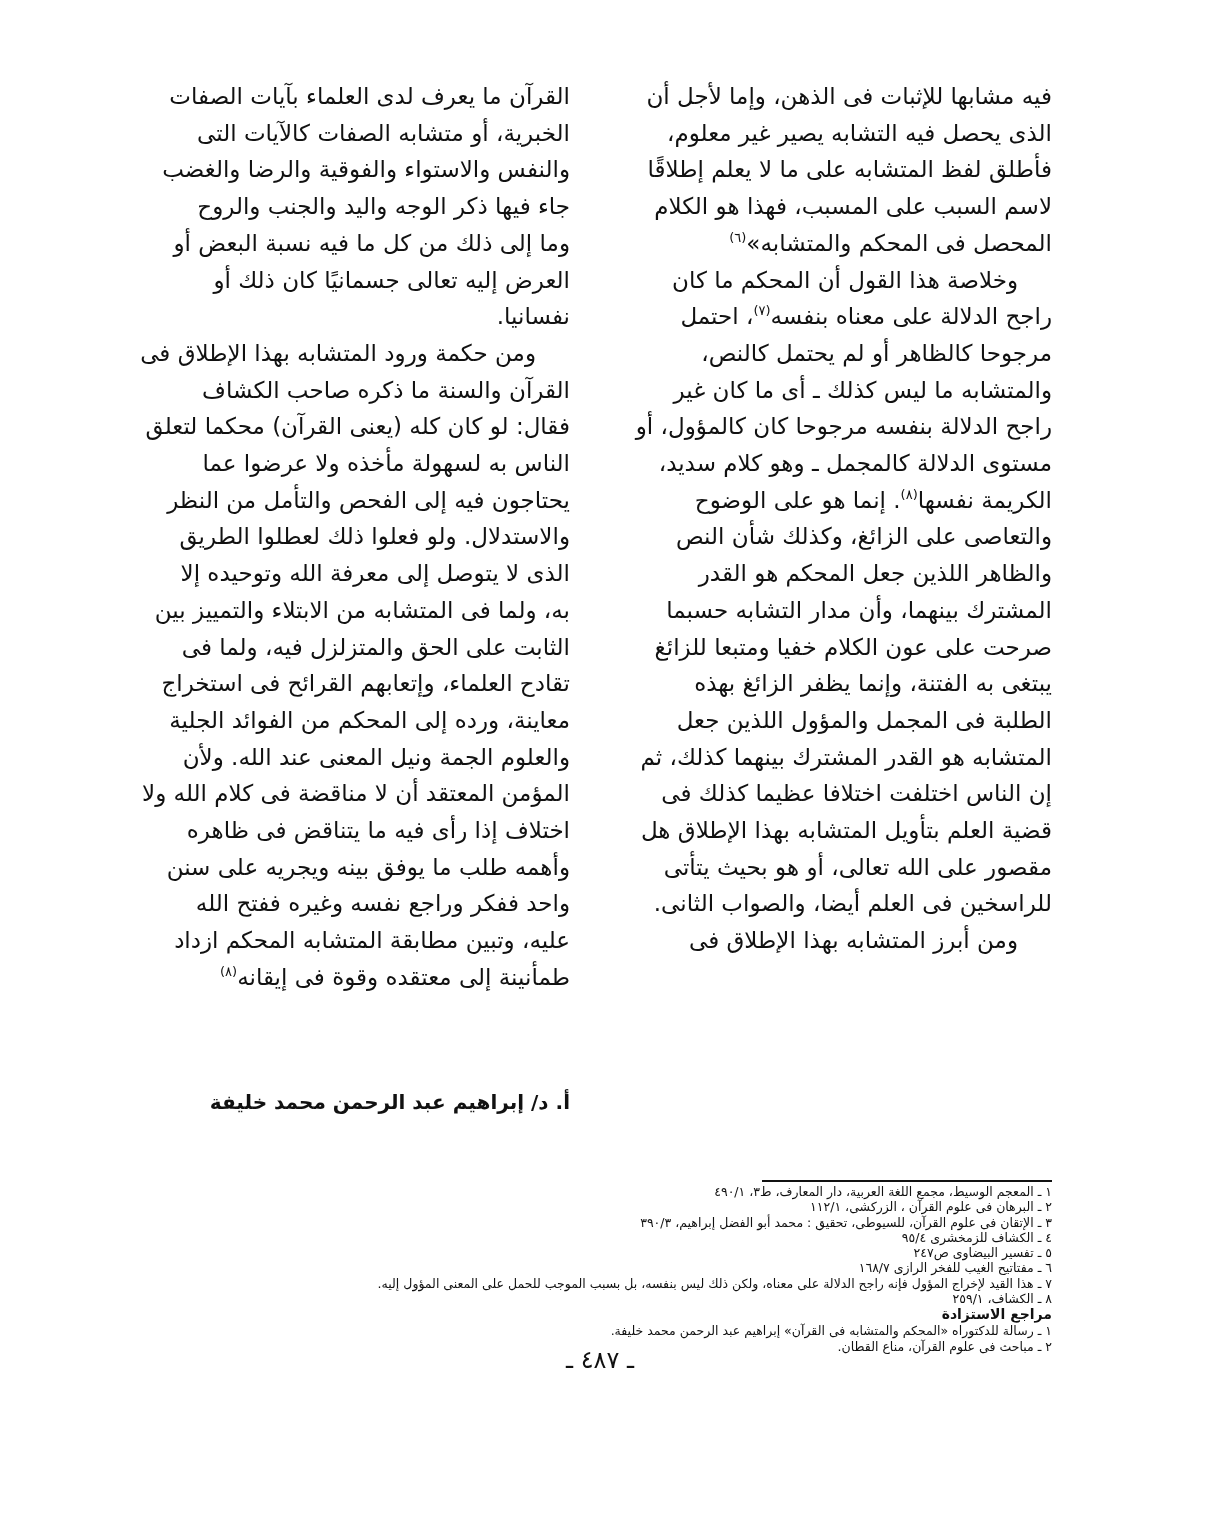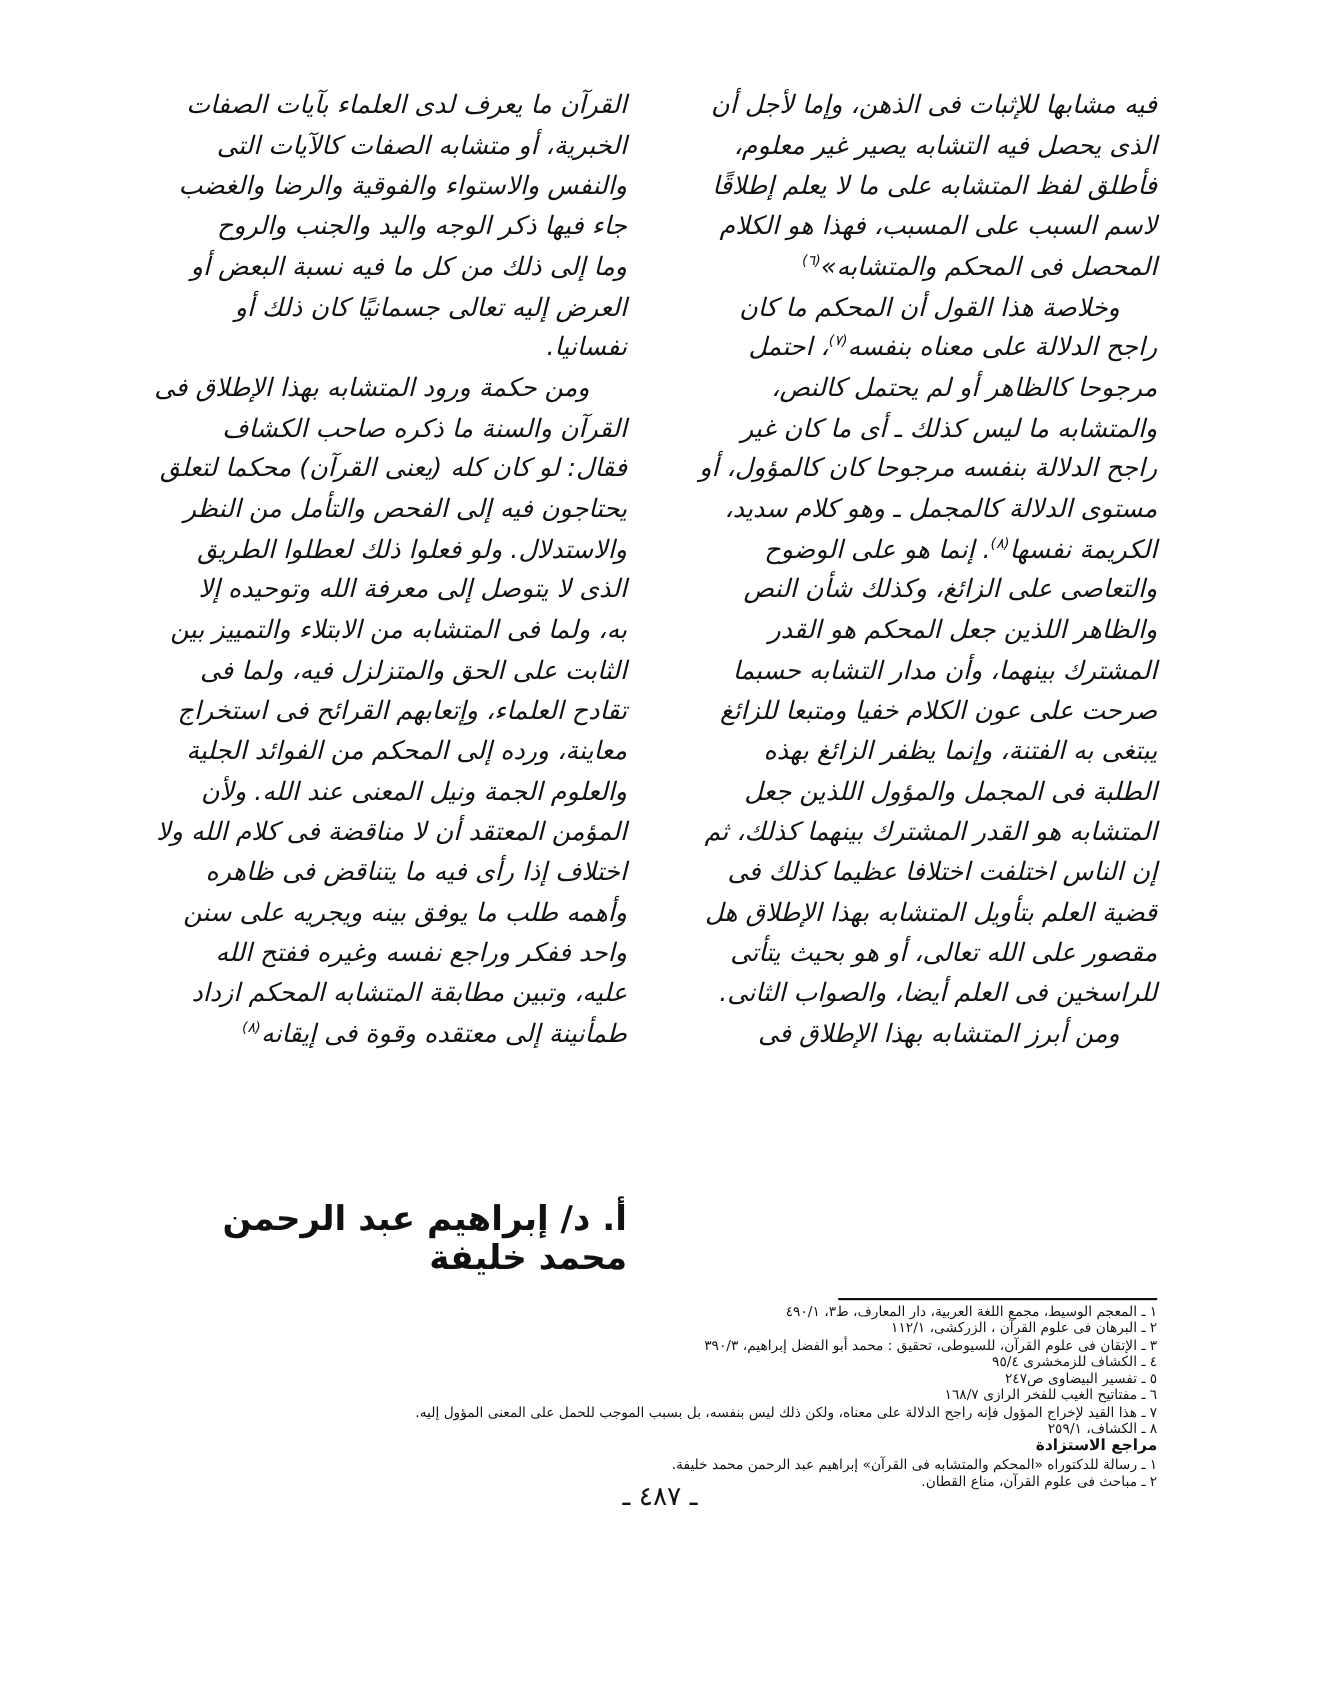--- a/index.html
+++ b/index.html
@@ -4,30 +4,30 @@
   <style>
     html, body { margin: 0; padding: 0; background: #ffffff; }
     body {
       width: 1205px; height: 1538px; position: relative; overflow: hidden;
       font-family: "DejaVu Sans", sans-serif; color: #111111;
     }
     .page { position: absolute; left: 0; top: 0; width: 1205px; height: 1538px; }
     .col {
       position: absolute; top: 78px; direction: rtl; text-align: justify;
       text-align-last: right;
-      font-size: 23px; line-height: 36.7px; font-style: italic;
+      font-size: 23px; line-height: 36.7px;
     }
     .col-right { left: 612px; width: 440px; }
     .col-left { left: 140px; width: 430px; }
     .line { display: block; white-space: nowrap; }
     .indent { padding-right: 34px; }
     sup { font-size: 13px; vertical-align: 9px; line-height: 0; }
     .author {
       position: absolute; left: 140px; top: 1090px; width: 430px; direction: rtl;
-      font-weight: bold; font-size: 31px; text-align: right;
+      font-weight: bold; font-size: 20px; text-align: right;
     }
     .fn-rule {
       position: absolute; left: 762px; top: 1180px; width: 290px; height: 2px; background: #111;
     }
     .footnotes {
       position: absolute; left: 250px; top: 1184px; width: 802px; direction: rtl;
       font-size: 12.5px; line-height: 15.3px; text-align: right;
     }
     .footnotes .fn { display: block; white-space: nowrap; }
     .footnotes .fhead { display: block; font-weight: bold; font-size: 14px; line-height: 17px; }
@@ -72,20 +72,21 @@
     <span class="line">القرآن ما يعرف لدى العلماء بآيات الصفات</span>
     <span class="line">الخبرية، أو متشابه الصفات كالآيات التى</span>
     <span class="line">والنفس والاستواء والفوقية والرضا والغضب</span>
     <span class="line">جاء فيها ذكر الوجه واليد والجنب والروح</span>
     <span class="line">وما إلى ذلك من كل ما فيه نسبة البعض أو</span>
     <span class="line">العرض إليه تعالى جسمانيًا كان ذلك أو</span>
     <span class="line">نفسانيا.</span>
     <span class="line indent">ومن حكمة ورود المتشابه بهذا الإطلاق فى</span>
     <span class="line">القرآن والسنة ما ذكره صاحب الكشاف</span>
     <span class="line">فقال: لو كان كله (يعنى القرآن) محكما لتعلق</span>
+    <span class="line">الناس به لسهولة مأخذه ولا عرضوا عما</span>
     <span class="line">يحتاجون فيه إلى الفحص والتأمل من النظر</span>
     <span class="line">والاستدلال. ولو فعلوا ذلك لعطلوا الطريق</span>
     <span class="line">الذى لا يتوصل إلى معرفة الله وتوحيده إلا</span>
     <span class="line">به، ولما فى المتشابه من  الابتلاء والتمييز بين</span>
     <span class="line">الثابت على الحق والمتزلزل فيه، ولما فى</span>
     <span class="line">تقادح العلماء، وإتعابهم القرائح فى استخراج</span>
     <span class="line">معاينة، ورده إلى المحكم من الفوائد الجلية</span>
     <span class="line">والعلوم الجمة ونيل المعنى عند الله. ولأن</span>
     <span class="line">المؤمن المعتقد أن لا مناقضة فى كلام الله ولا</span>
     <span class="line">اختلاف إذا رأى فيه ما يتناقض فى ظاهره</span>

